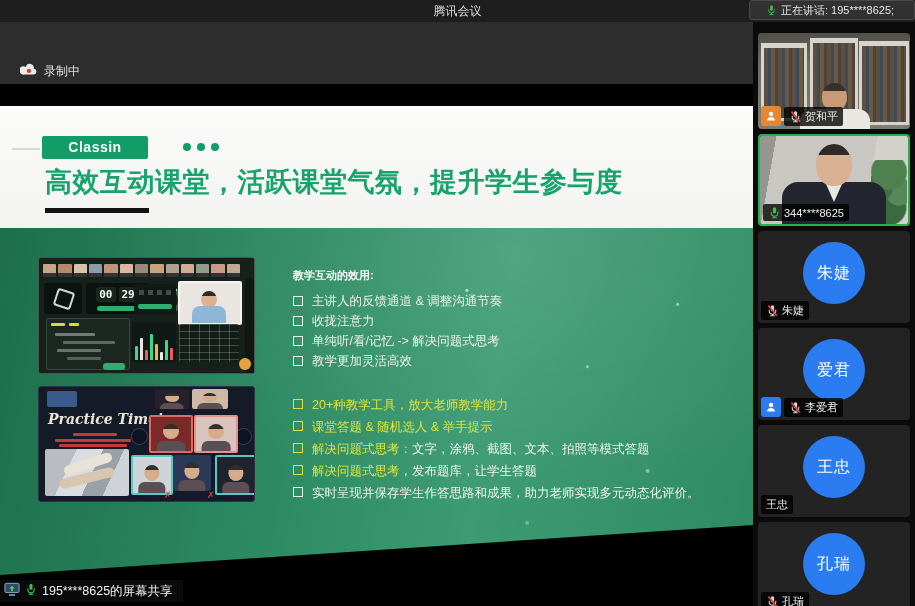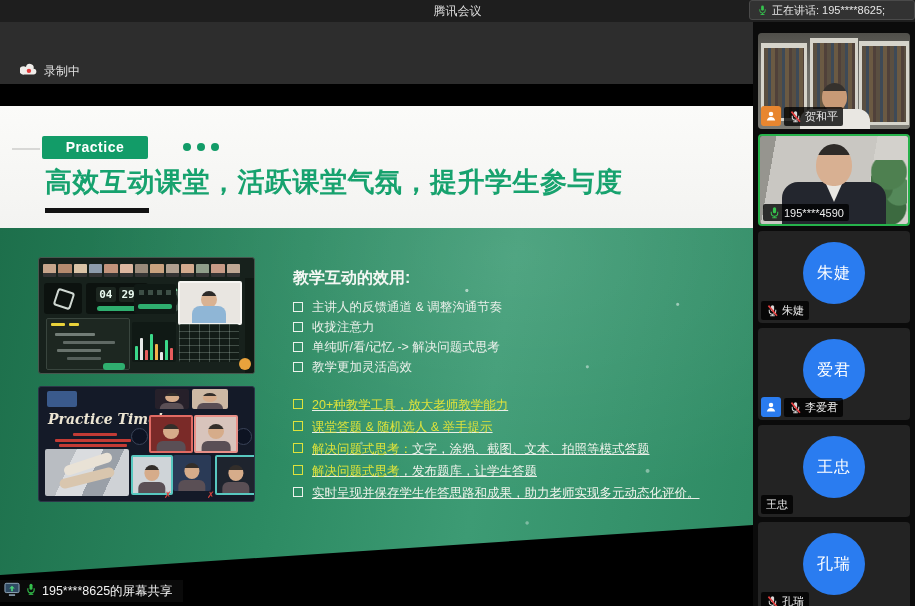--- a/index.html
+++ b/index.html
@@ -5,21 +5,21 @@
   html,body{margin:0;padding:0;background:#000;}
   .stage{position:relative;width:915px;height:606px;background:#0c4a6e;overflow:hidden;
          font-family:"Liberation Sans","DejaVu Sans",sans-serif;}
 
   
   .topbar{position:absolute;top:0;left:0;right:0;height:22px;background:#1e1e1e;}
   .topbar-title{position:absolute;left:0;right:0;top:0;height:22px;line-height:22px;
     text-align:center;font-size:12px;color:#dcdcdc;}
   .speak-chip{position:absolute;right:0;top:0;height:20px;width:166px;background:#323232;
     border:1px solid #4a4a4a;border-radius:3px;display:flex;align-items:center;gap:4px;
-    padding:0 7px;box-sizing:border-box;}
+    padding:0 16px;box-sizing:border-box;}
   .speak-chip .txt{font-size:11px;color:#e6e6e6;white-space:nowrap;}
 
   
   .share{position:absolute;top:22px;left:0;width:753px;height:584px;background:#000;}
   .share-gray{position:absolute;top:0;left:0;right:0;height:62px;background:#2d2d2d;}
   .rec{position:absolute;top:40px;left:20px;display:flex;align-items:center;gap:7px;}
   .rec .txt{font-size:12px;color:#e2e2e2;}
 
   .slide-white{position:absolute;top:84px;left:0;width:100%;height:122px;
     background:linear-gradient(#fbfbf9,#f3f3f1);}
@@ -40,23 +40,23 @@
       linear-gradient(100deg,#1d6f4b 0%,#2c8a62 38%,#3d9b74 64%,#2e8a63 100%);}
   .sparkle{position:absolute;inset:0;background-image:
     radial-gradient(circle 1.2px at 62% 18%,rgba(255,255,255,.55) 0 1.2px,transparent 2px),
     radial-gradient(circle 1px at 78% 40%,rgba(255,255,255,.45) 0 1px,transparent 2px),
     radial-gradient(circle 1.4px at 86% 70%,rgba(255,255,255,.4) 0 1.4px,transparent 2.4px),
     radial-gradient(circle 1px at 48% 62%,rgba(255,255,255,.35) 0 1px,transparent 2px),
     radial-gradient(circle 1.2px at 70% 85%,rgba(255,255,255,.35) 0 1.2px,transparent 2.2px),
     radial-gradient(circle 1px at 90% 22%,rgba(255,255,255,.5) 0 1px,transparent 2px);}
 
   .effects{position:absolute;top:246px;left:293px;width:430px;}
-  .effects-heading{font-size:16px;font-weight:bold;color:#f5f8f4;margin-bottom:8px;}
+  .effects-heading{font-size:11px;font-weight:bold;color:#f5f8f4;margin-bottom:8px;}
   .bullet-line{display:flex;align-items:flex-start;font-size:12.5px;line-height:20px;color:#e9efe9;}
-  .features .bullet-line{line-height:22px;text-decoration:underline;}
+  .features .bullet-line{line-height:22px;}
   .sq{flex:none;display:inline-block;width:8px;height:8px;margin:5px 9px 0 0;}
   .white-sq{border:1.5px solid #edf2ec;}
   .yellow-sq{border:1.5px solid #dde23b;}
   .features{position:absolute;top:372px;left:293px;width:440px;}
   .hl{color:#dde23b;}
   .rest{color:#eef2ea;text-align:center;}
 
   
   .shot1{position:absolute;top:235px;left:38px;width:215px;height:115px;background:#17211c;
     border:1px solid #47564e;border-radius:3px;overflow:hidden;}
@@ -200,21 +200,21 @@
         <svg width="17" height="13" viewBox="0 0 20 14">
             <path d="M5 13 A5 5 0 1 1 7 4 A4.5 4.5 0 0 1 16 6 A3.5 3.5 0 0 1 15.5 13 Z" fill="#efece9"></path>
             <circle cx="10.5" cy="8.6" r="2.6" fill="#e23b3b"></circle>
           </svg>
       </span>
       <span class="txt">录制中</span>
     </div>
 
     <div class="slide-white"></div>
     <div class="brand-dash"></div>
-    <div class="brand-badge">Practice</div>
+    <div class="brand-badge">Classin</div>
     <div class="brand-dots">
         <i></i>
         <i></i>
         <i></i>
       </div>
     <div class="slide-title">高效互动课堂，活跃课堂气氛，提升学生参与度</div>
     <div class="title-underline"></div>
 
     <div class="slide-green">
       <div class="sparkle"></div>
@@ -231,21 +231,21 @@
           <i style="background:linear-gradient(#9a8a7a 70%,#333 70%)"></i>
           <i style="background:linear-gradient(#c9a27f 70%,#333 70%)"></i>
           <i style="background:linear-gradient(#b0a090 70%,#333 70%)"></i>
           <i style="background:linear-gradient(#d3ab8e 70%,#333 70%)"></i>
           <i style="background:linear-gradient(#8f9e8a 70%,#333 70%)"></i>
           <i style="background:linear-gradient(#c79b86 70%,#333 70%)"></i>
           <i style="background:linear-gradient(#bfa894 70%,#333 70%)"></i>
         </div>
       <div class="s1-iconpanel"></div>
       <div class="s1-timer">
-        <span class="cell">04</span>
+        <span class="cell">00</span>
         <span class="cell">29</span>
         <span class="pill"></span>
       </div>
       <div class="s1-ring">
           <i></i>
         </div>
       <div class="s1-dots"></div>
       <div class="s1-video">
           <span class="vh"></span>
           <span class="vb"></span>
@@ -399,21 +399,21 @@
         <div class="tile-label-row">
           <span class="tile-label">
             <span class="mic">
               <svg width="13" height="13" viewBox="0 0 16 16">
                 <rect x="6" y="1.5" width="4" height="7.5" rx="2" fill="#35c24d"></rect>
                 <path d="M4 7v1.5a4 4 0 0 0 8 0V7" stroke="#35c24d" stroke-width="1.3" fill="none"></path>
                 <line x1="8" y1="12.5" x2="8" y2="14.5" stroke="#35c24d" stroke-width="1.3"></line>
                 <line x1="5.2" y1="14.5" x2="10.8" y2="14.5" stroke="#35c24d" stroke-width="1.3"></line>
               </svg>
             </span>
-            <span>195****4590</span>
+            <span>344****8625</span>
           </span>
         </div>
       </div>
       <div class="tile">
         <div class="avatar-circle">朱婕</div>
         <div class="tile-label-row">
           <span class="tile-label">
             <span class="mic">
               <svg width="13" height="13" viewBox="0 0 16 16">
                 <rect x="6" y="1.5" width="4" height="7.5" rx="2" fill="#d8d8d8"></rect>

